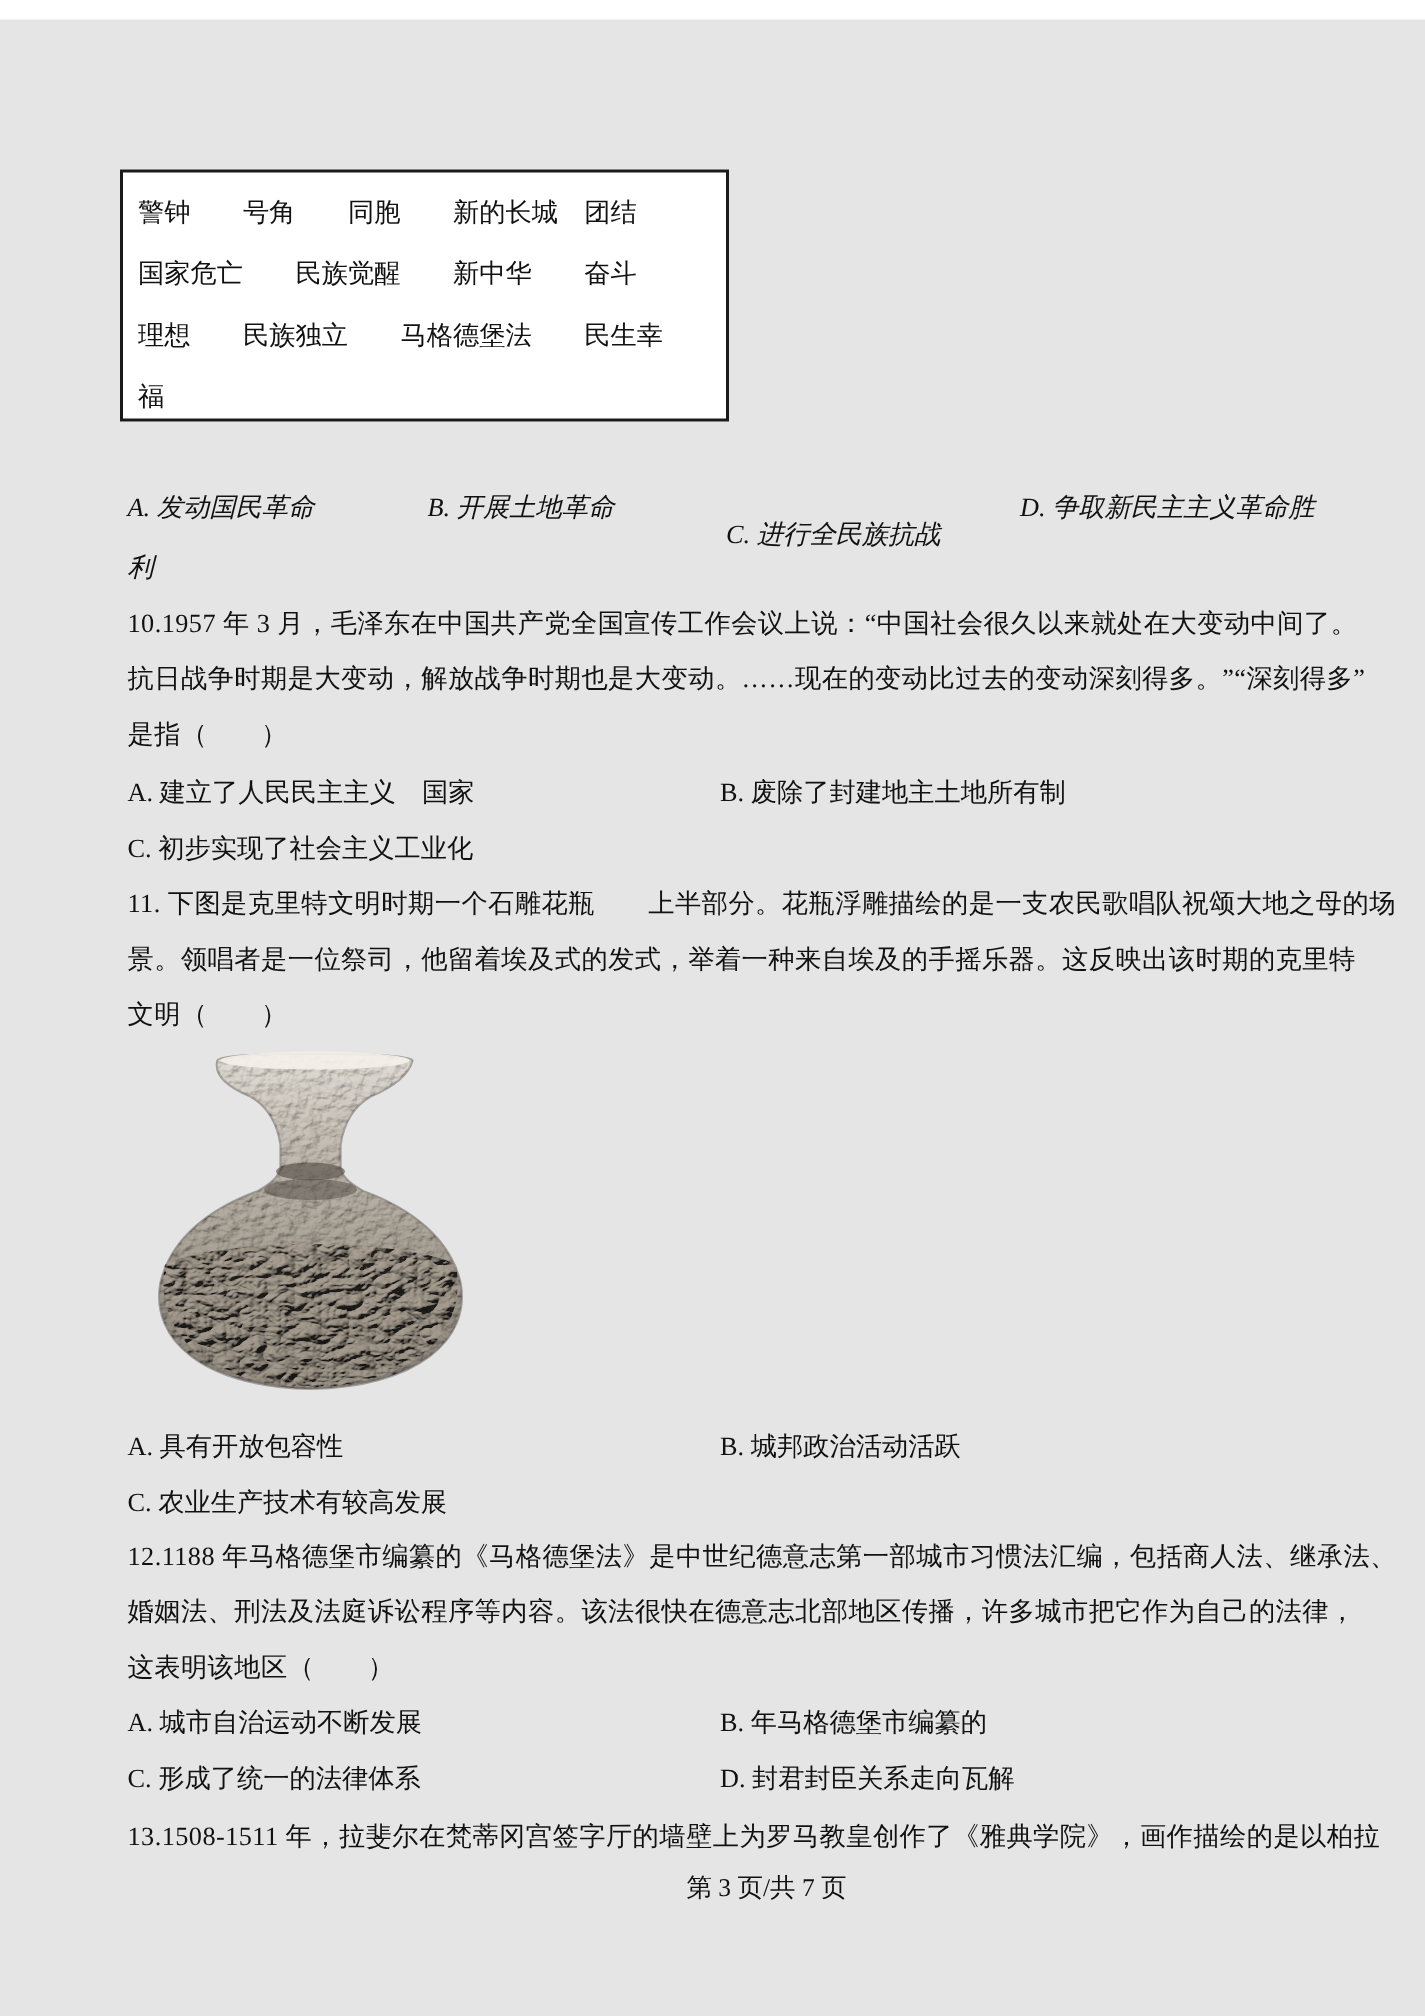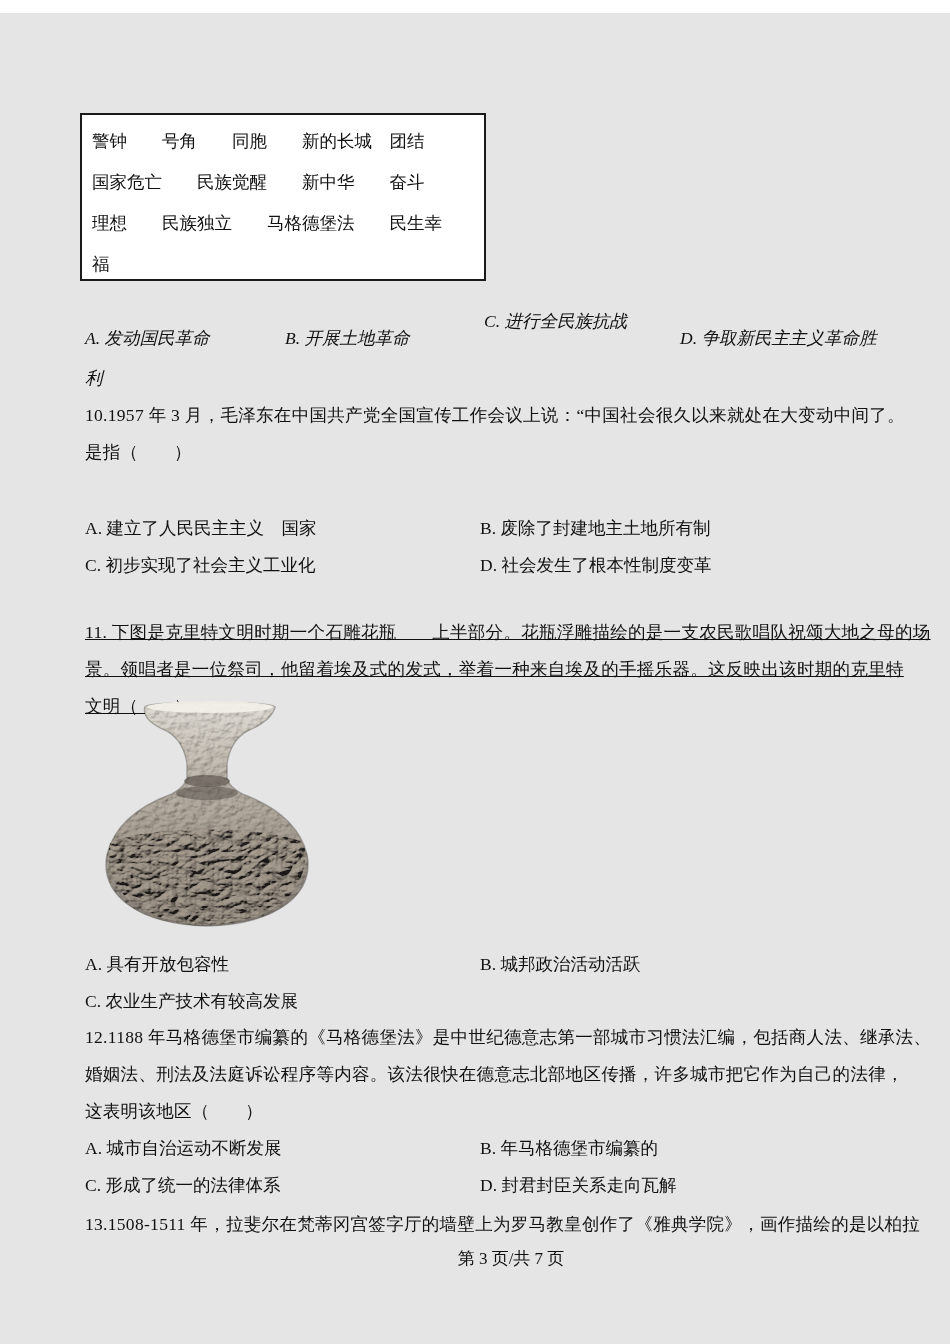--- a/index.html
+++ b/index.html
@@ -35,39 +35,39 @@
   <div class="word-box">
     <div class="box-line">警钟　　号角　　同胞　　新的长城　团结</div>
     <div class="box-line">国家危亡　　民族觉醒　　新中华　　奋斗</div>
     <div class="box-line">理想　　民族独立　　马格德堡法　　民生幸</div>
     <div class="box-line">福</div>
   </div>
 
   <div>
     <span class="q9span" style="left:85px;  top:305px;">A. 发动国民革命</span>
     <span class="q9span" style="left:285px; top:305px;">B. 开展土地革命</span>
-    <span class="q9span" style="left:484px; top:288px;">C. 进行全民族抗战</span>
+    <span class="q9span" style="left:484px; top:323px;">C. 进行全民族抗战</span>
     <span class="q9span" style="left:680px; top:305px;">D. 争取新民主主义革命胜</span>
     <span class="q9span" style="left:85px;  top:345px;">利</span>
   </div>
 
   <div class="para" style="top:384px;">
     <div class="pline">10.1957 年 3 月，毛泽东在中国共产党全国宣传工作会议上说：“中国社会很久以来就处在大变动中间了。</div>
+    <div class="pline">抗日战争时期是大变动，解放战争时期也是大变动。……现在的变动比过去的变动深刻得多。”“深刻得多”</div>
     <div class="pline">是指（　　）</div>
   </div>
   <div class="opt-row" style="top:495px;">
     <span class="col1">A. 建立了人民民主主义　国家</span>
     <span class="col2">B. 废除了封建地主土地所有制</span>
   </div>
   <div class="opt-row" style="top:532px;">
     <span class="col1">C. 初步实现了社会主义工业化</span>
-    <span class="col2">D. 社会发生了根本性制度变革</span>
   </div>
 
-  <div class="para" style="top:601px;text-decoration:underline;">
+  <div class="para" style="top:571px;">
     <div class="pline">11. 下图是克里特文明时期一个石雕花瓶　　上半部分。花瓶浮雕描绘的是一支农民歌唱队祝颂大地之母的场</div>
     <div class="pline">景。领唱者是一位祭司，他留着埃及式的发式，举着一种来自埃及的手摇乐器。这反映出该时期的克里特</div>
     <div class="pline">文明（　　）</div>
   </div>
 
   <figure class="vase-figure">
     <svg width="235" height="238" viewBox="0 0 235 238" role="img">
       <defs>
         <linearGradient id="vg" x1="0" y1="0" x2="0" y2="1">
           <stop offset="0" stop-color="#efece7"></stop>

